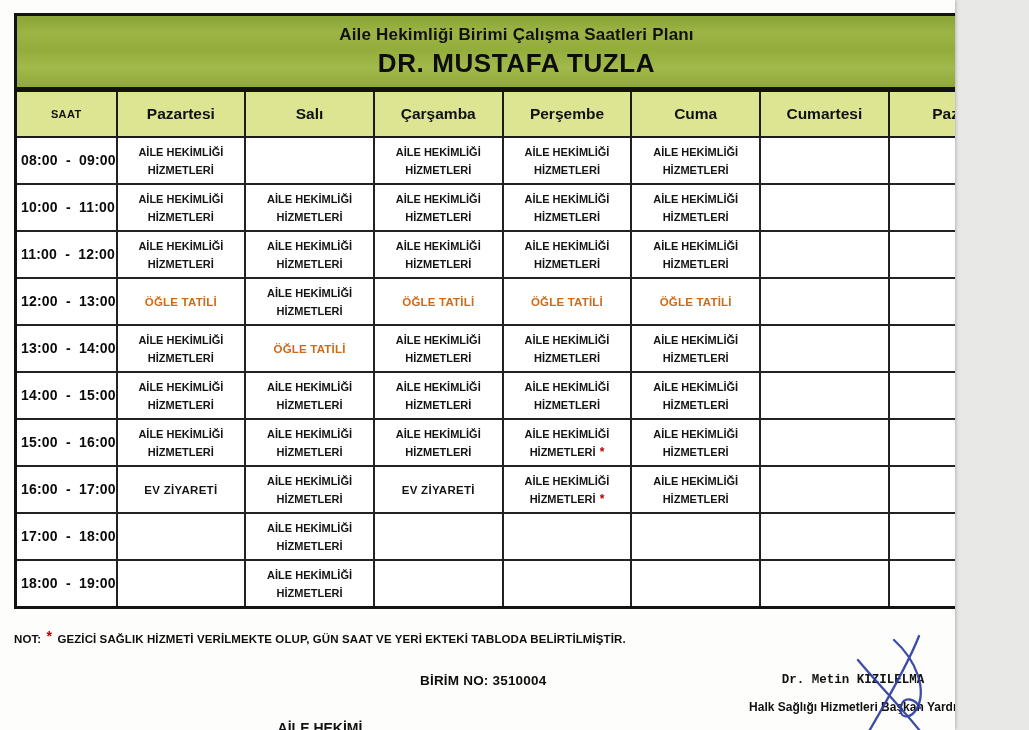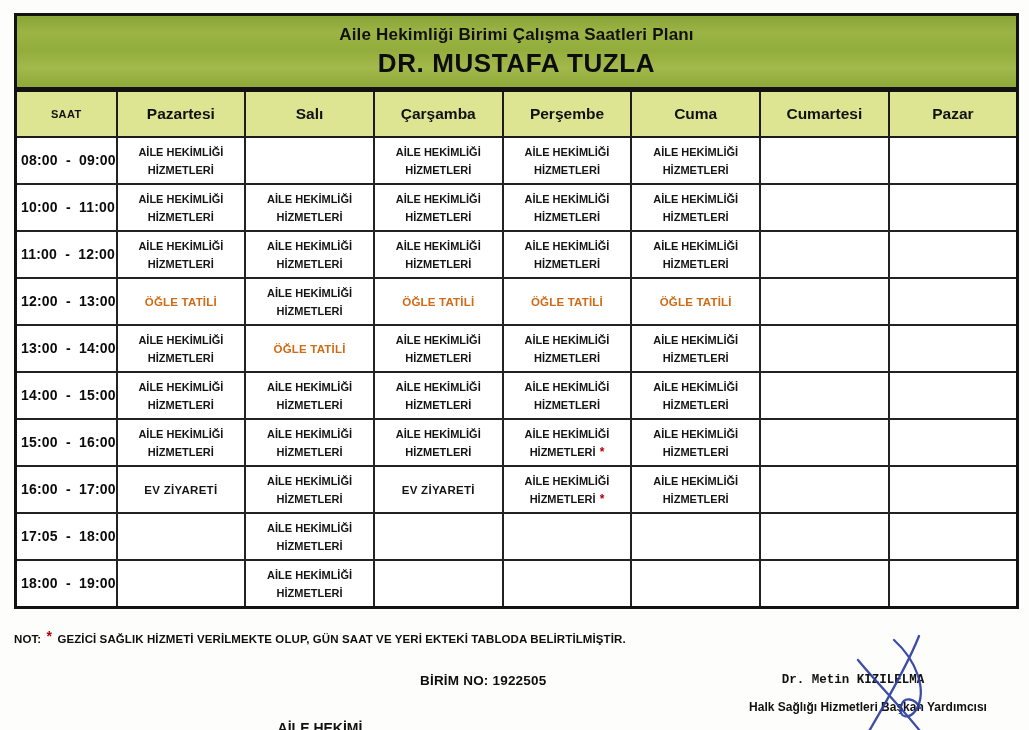--- a/index.html
+++ b/index.html
@@ -1,17 +1,17 @@
 <!DOCTYPE html>
 <html><head>
 <meta charset="utf-8">
 <style>
   html,body{margin:0;padding:0;background:#e8e8e6;}
   .sheet{
-    position:relative;width:1029px;height:730px;background:#fdfdfc;
+    position:relative;width:955px;height:730px;background:#fdfdfc;
     font-family:"Liberation Sans","DejaVu Sans",sans-serif;
     overflow:hidden;box-shadow:0 0 4px rgba(0,0,0,.35);
   }
   table.schedule{
     position:absolute;left:14px;top:13px;width:1005px;
     border-collapse:collapse;table-layout:fixed;
     border:3px solid #121212;
   }
   col.saat-col{width:101px;}
   .banner-cell{
@@ -176,21 +176,21 @@
           <td class="time">16:00  -  17:00</td>
           <td class="visit"><span class="celltxt">EV ZİYARETİ</span></td>
           <td class="service"><span class="celltxt">AİLE HEKİMLİĞİ HİZMETLERİ</span></td>
           <td class="visit"><span class="celltxt">EV ZİYARETİ</span></td>
           <td class="service"><span class="celltxt">AİLE HEKİMLİĞİ HİZMETLERİ</span><span class="cellstar">*</span></td>
           <td class="service"><span class="celltxt">AİLE HEKİMLİĞİ HİZMETLERİ</span></td>
           <td class="empty"></td>
           <td class="empty"></td>
         </tr>
         <tr>
-          <td class="time">17:05  -  18:00</td>
+          <td class="time">17:00  -  18:00</td>
           <td class="empty"></td>
           <td class="service"><span class="celltxt">AİLE HEKİMLİĞİ HİZMETLERİ</span></td>
           <td class="empty"></td>
           <td class="empty"></td>
           <td class="empty"></td>
           <td class="empty"></td>
           <td class="empty"></td>
         </tr>
         <tr>
           <td class="time">18:00  -  19:00</td>
@@ -205,21 +205,21 @@
       </tbody>
   </table>
 
   <div class="note">
     <span>NOT:</span>
     <span class="note-star">*</span>
     <span>GEZİCİ SAĞLIK HİZMETİ VERİLMEKTE OLUP, GÜN SAAT VE YERİ EKTEKİ TABLODA BELİRTİLMİŞTİR.</span>
   </div>
 
   <div class="footer-role">AİLE HEKİMİ</div>
-  <div class="footer-birim">BİRİM NO: 1922505</div>
+  <div class="footer-birim">BİRİM NO: 3510004</div>
   <div class="signer-name">Dr. Metin KIZILELMA</div>
   <div class="signer-title">Halk Sağlığı Hizmetleri  Başkan Yardımcısı</div>
 
   <svg class="signature" width="140" height="100" viewBox="0 0 140 100">
     <g fill="none" stroke="#2d3f9e" stroke-width="2.3" stroke-linecap="round" opacity="0.92">
       <path d="M97 2 C90 20, 70 58, 46 99"></path>
       <path d="M36 26 C54 48, 80 74, 98 97"></path>
       <path d="M72 6 C94 26, 106 56, 94 76 C87 86, 76 84, 79 72 C82 62, 93 64, 98 74"></path>
     </g>
   </svg>

